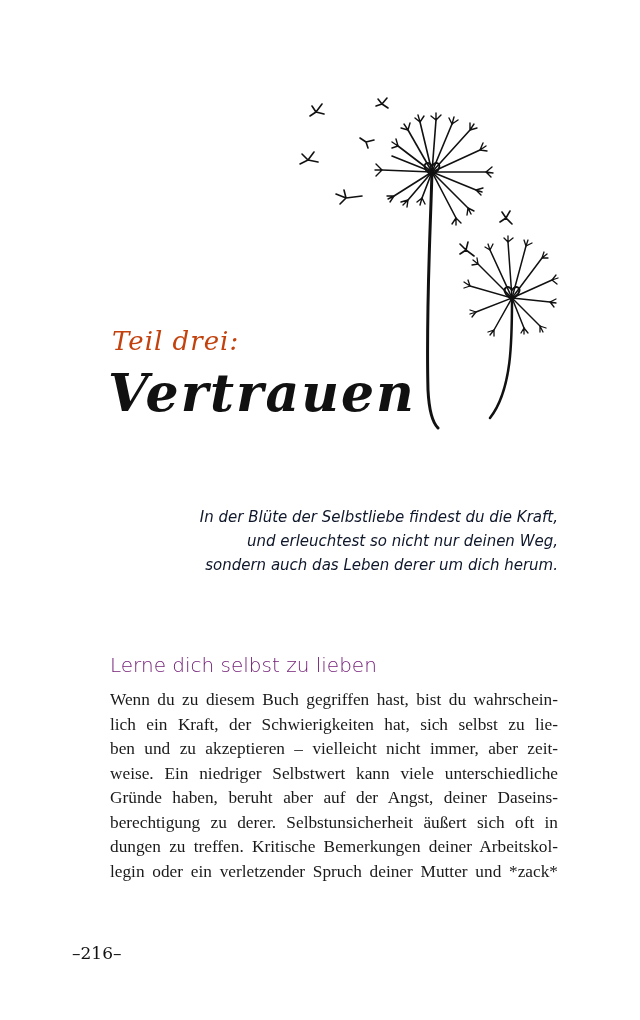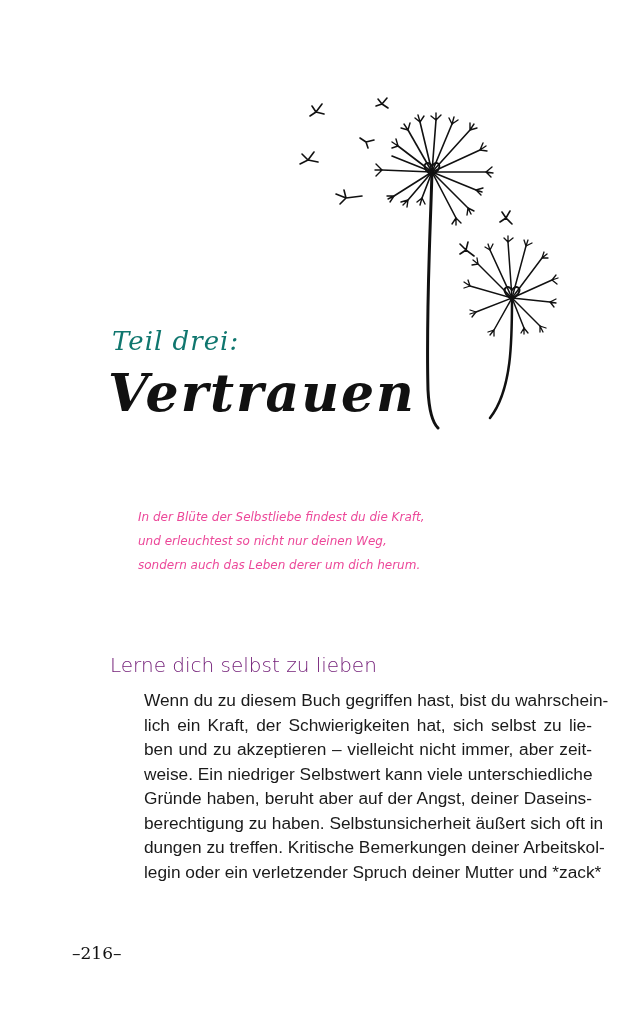--- a/index.html
+++ b/index.html
@@ -1,43 +1,43 @@
 <!DOCTYPE html>
 <html><head>
 <meta charset="utf-8">
 <style>
   html, body { margin: 0; padding: 0; background: #ffffff; }
   body { width: 640px; height: 1020px; position: relative; overflow: hidden; color: #1a1a1a; }
   .illustration { position: absolute; left: 280px; top: 90px; width: 300px; height: 340px; }
   .part-label {
     position: absolute; left: 112px; top: 326px;
     font-family: "DejaVu Serif", serif; font-style: italic;
-    font-size: 26px; letter-spacing: 1px; color: #0f766e;
+    font-size: 26px; letter-spacing: 1px; color: #c2410c;
   }
   .part-title {
     position: absolute; left: 108px; top: 362px;
     font-family: "DejaVu Serif", serif; font-style: italic; font-weight: bold;
     font-size: 52px; letter-spacing: 2px; color: #111;
   }
   .epigraph {
     position: absolute; right: 82px; top: 505px; width: 420px;
+    text-align: right;
     font-family: "DejaVu Sans", sans-serif; font-style: italic;
-    font-size: 12px; line-height: 24px; color: #ec4899;
+    font-size: 15px; line-height: 24px; color: #0f172a;
   }
   .epigraph div { white-space: nowrap; }
   .section-heading {
     position: absolute; left: 110px; top: 653px;
     font-family: "DejaVu Sans", sans-serif; font-weight: 300;
     font-size: 20px; color: #701a75;
   }
   .body-text {
     position: absolute; left: 110px; top: 688px; width: 448px;
-    font-family: Liberation Sans, sans-serif; font-size: 17.3px; line-height: 24.5px;
+    font-family: Liberation Serif, serif; font-size: 17.3px; line-height: 24.5px;
     color: #1a1a1a;
-    margin-left: 34px;
   }
   .body-text div { white-space: nowrap; text-align: justify; text-align-last: justify; }
   .body-text div.last { text-align-last: justify; }
   .page-number {
     position: absolute; left: 72px; top: 943px;
     font-family: "DejaVu Serif", serif; 
     font-size: 17px; color: #111;
   }
 </style>
 </head>
@@ -139,18 +139,18 @@
 </div>
 
 <div class="section-heading">Lerne dich selbst zu lieben</div>
 
 <div class="body-text">
   <div>Wenn du zu diesem Buch gegriffen hast, bist du wahrschein-</div>
   <div>lich ein Kraft, der Schwierigkeiten hat, sich selbst zu lie-</div>
   <div>ben und zu akzeptieren – vielleicht nicht immer, aber zeit-</div>
   <div>weise. Ein niedriger Selbstwert kann viele unterschiedliche</div>
   <div>Gründe haben, beruht aber auf der Angst, deiner Daseins-</div>
-  <div>berechtigung zu haben. Selbstunsicherheit äußert sich oft in</div>
+  <div>berechtigung zu derer. Selbstunsicherheit äußert sich oft in</div>
   <div>dungen zu treffen. Kritische Bemerkungen deiner Arbeitskol-</div>
   <div class="last">legin oder ein verletzender Spruch deiner Mutter und *zack*</div>
 </div>
 
 <div class="page-number">–216–</div>
 
 </body></html>

